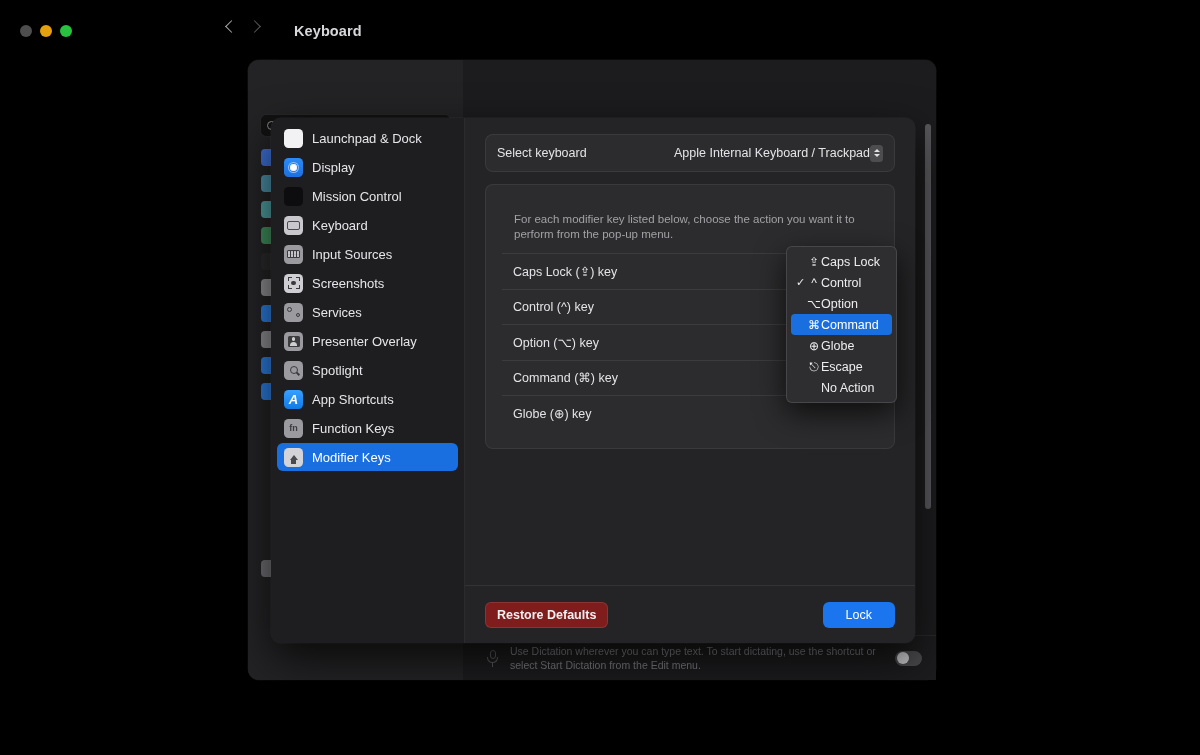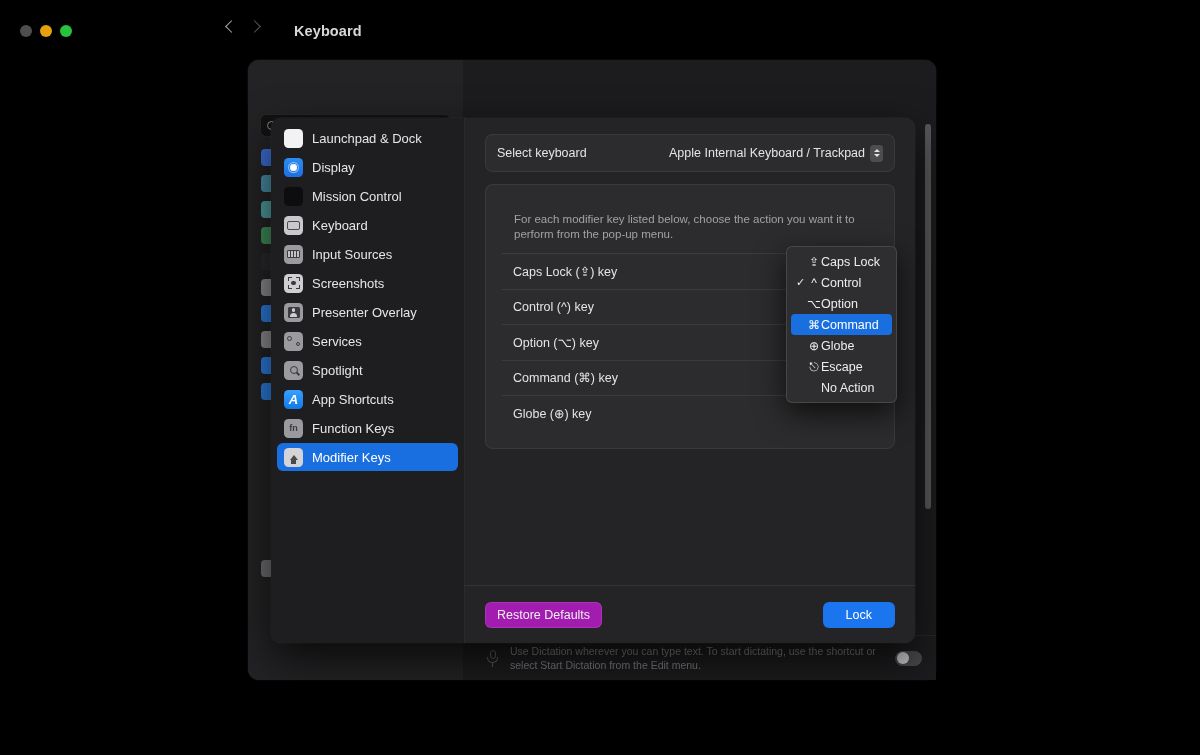--- a/index.html
+++ b/index.html
@@ -235,21 +235,21 @@
     background: #2c2c2e; border-radius: 8px;
     border: 0.5px solid rgba(255,255,255,0.07);
   }
 
   #select-kb-row {
     height: 38px; display: flex; align-items: center;
     justify-content: space-between; padding: 0 11px; margin-bottom: 12px;
   }
   .row-label { font-size: 12.5px; color: #e4e4e8; }
   .popup-btn {
-    display: flex; align-items: center; gap: 5px;
+    display: flex; align-items: center; 
     font-size: 12.5px; color: #e4e4e8;
   }
   .updown {
     width: 13px; height: 17px; border-radius: 3.5px; background: #4d4d50;
     display: flex; flex-direction: column; align-items: center; justify-content: center; gap: 2.5px;
     flex: none;
   }
   .updown .u, .updown .d {
     width: 0; height: 0; border-left: 3px solid transparent; border-right: 3px solid transparent;
   }
@@ -273,21 +273,21 @@
   
   #sheet-footer {
     height: 58px; display: flex; align-items: center; justify-content: space-between;
     padding: 0 20px;
     border-top: 0.5px solid rgba(255,255,255,0.07);
   }
   .btn {
     font-size: 12.5px; border-radius: 6px; padding: 5px 11px;
     border: 0.5px solid rgba(255,255,255,0.10);
   }
-  .btn.secondary { background: #a21caf; color: #f0f0f3; }
+  .btn.secondary { background: #7f1d1d; color: #f0f0f3; font-weight: bold; }
   .btn.primary { background: #1a75ef; color: #fff; border-color: transparent;
     padding: 5px 22px; }
 
   
   #popup-menu {
     position: absolute;
     left: 786px; top: 246px; width: 111px;
     background: #2e2e30;
     border-radius: 6px;
     border: 0.5px solid rgba(255,255,255,0.12);
@@ -463,32 +463,32 @@
             <span class="tr"></span>
             <span class="bl"></span>
             <span class="br"></span>
           </span>
         <span class="dot"></span>
       </span>
       <span class="si-label">Screenshots</span>
     </div>
 
     <div class="si">
-      <span class="si-icon ic-presenter">
-          <span class="card"></span>
-        </span>
-      <span class="si-label">Presenter Overlay</span>
-    </div>
-
-    <div class="si">
       <span class="si-icon ic-services">
         <span class="g1"></span>
           <span class="g2"></span>
       </span>
       <span class="si-label">Services</span>
+    </div>
+
+    <div class="si">
+      <span class="si-icon ic-presenter">
+          <span class="card"></span>
+        </span>
+      <span class="si-label">Presenter Overlay</span>
     </div>
 
     <div class="si">
       <span class="si-icon ic-spotlight">
           <span class="mg"></span>
         </span>
       <span class="si-label">Spotlight</span>
     </div>
 
 

